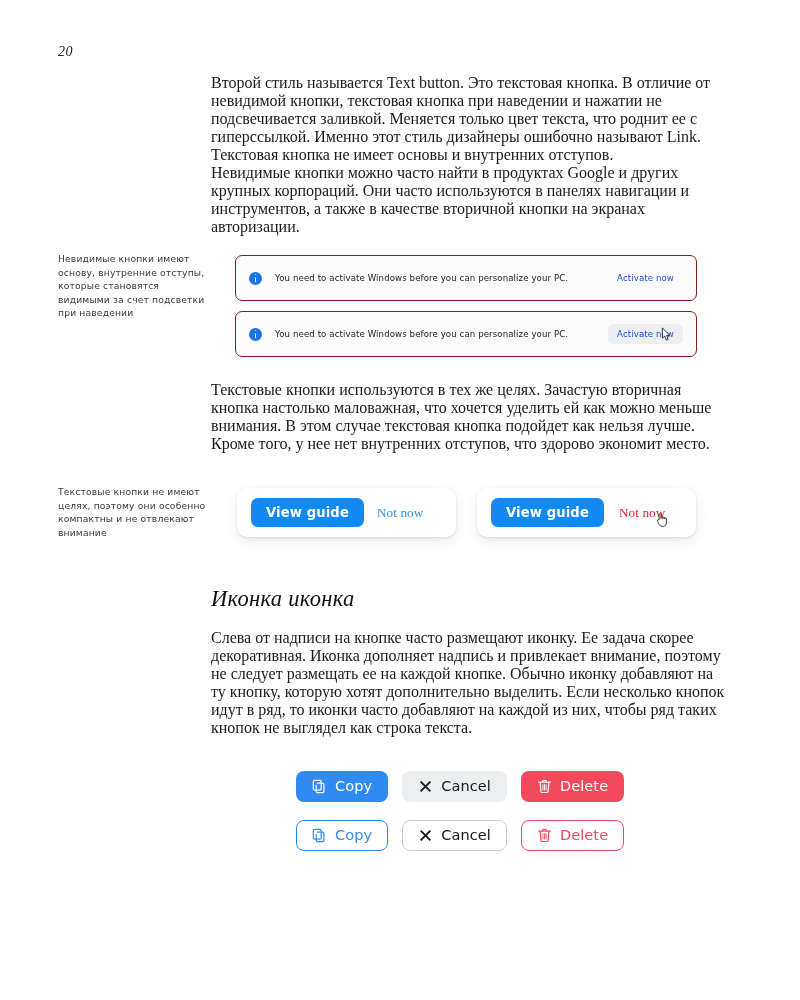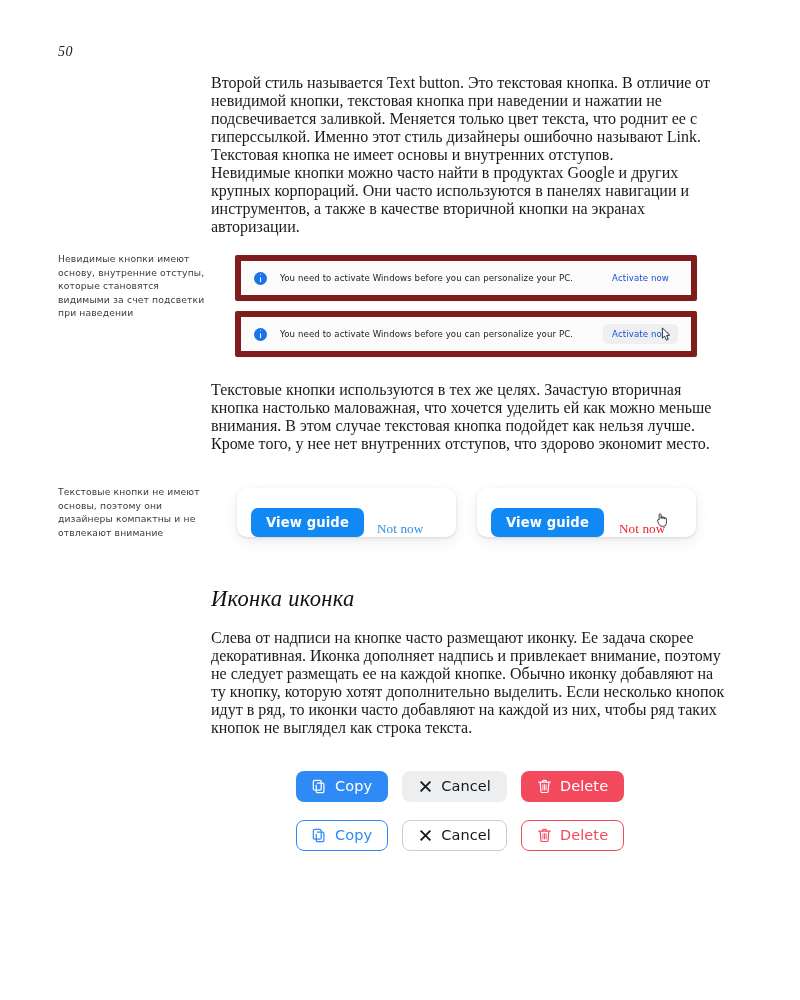--- a/index.html
+++ b/index.html
@@ -56,22 +56,22 @@
     letter-spacing: 0.3px;
   }
 
   
   .notif-bar {
     position: absolute;
     left: 235px;
     width: 462px;
     height: 46px;
     background: #fbfbfb;
-    border: 6px solid #7f1d1d;
-    border-radius: 2px;
+    border: 1px solid #7f1d1d;
+    border-radius: 7px;
     display: flex;
     align-items: center;
     padding: 0 13px 0 13px;
     box-shadow: 0 1px 2px rgba(0,0,0,0.035);
   }
   .nb-1 { top: 255px; }
   .nb-2 { top: 311px; }
 
   .info-icon {
     width: 13px;
@@ -129,21 +129,21 @@
   
   .tb-card {
     position: absolute;
     top: 488px;
     width: 219px;
     height: 49px;
     background: #ffffff;
     border-radius: 10px;
     box-shadow: 0 1px 3px rgba(0,0,0,0.11), 0 5px 14px rgba(0,0,0,0.075);
     display: flex;
-    align-items: flex-end;
+    align-items: center;
     padding-left: 14px;
   }
   .tbc-1 { left: 237px; }
   .tbc-2 { left: 477px; }
 
   .btn-primary {
     background: #1089f5;
     color: #ffffff;
     font-family: "DejaVu Sans", sans-serif;
     font-weight: bold;
@@ -198,21 +198,21 @@
   
   .ibtn.out-blue  { background: #ffffff; color: #2f8af5; border-color: #2f8af5; }
   .ibtn.out-gray  { background: #ffffff; color: #15171a; border-color: #c9ced4; }
   .ibtn.out-red   { background: #ffffff; color: #f2495d; border-color: #f2495d; }
 </style>
 </head>
 <body>
 
 <div class="page">
 
-  <div class="page-number">50</div>
+  <div class="page-number">20</div>
 
   <div class="para-block pb-1">
     <p>Второй стиль называется Text button. Это текстовая кнопка. В отличие от невидимой кнопки, текстовая кнопка при наведении и нажатии не подсвечивается заливкой. Меняется только цвет текста, что роднит ее с гиперссылкой. Именно этот стиль дизайнеры ошибочно называют Link. Текстовая кнопка не имеет основы и внутренних отступов.</p>
     <p>Невидимые кнопки можно часто найти в продуктах Google и других крупных корпораций. Они часто используются в панелях навигации и инструментов, а также в качестве вторичной кнопки на экранах авторизации.</p>
   </div>
 
   <div class="margin-note mn-1">Невидимые кнопки имеют основу, внутренние отступы, которые становятся видимыми за счет подсветки при наведении</div>
 
   <div class="notif-bar nb-1">
     <span class="info-icon"></span>
@@ -228,21 +228,21 @@
   <div class="cursor" style="left:659px; top:327px;">
     <svg viewBox="0 0 20 22">
       <path d="M4.5 1 L4.5 14.5 L7.6 11.8 L9.8 17.2 L12.3 16.1 L10.2 10.9 L14.3 10.6 Z" fill="#ffffff" stroke="#1d1d1d" stroke-width="1.2" stroke-linejoin="round"></path>
     </svg>
   </div>
 
   <div class="para-block pb-2">
     <p>Текстовые кнопки используются в тех же целях. Зачастую вторичная кнопка настолько маловажная, что хочется уделить ей как можно меньше внимания. В этом случае текстовая кнопка подойдет как нельзя лучше. Кроме того, у нее нет внутренних отступов, что здорово экономит место.</p>
   </div>
 
-  <div class="margin-note mn-2">Текстовые кнопки не имеют основы, поэтому они дизайнеры компактны и не отвлекают внимание</div>
+  <div class="margin-note mn-2">Текстовые кнопки не имеют целях, поэтому они особенно компактны и не отвлекают внимание</div>
 
   <div class="tb-card tbc-1">
     <button class="btn-primary">View guide</button>
     <span class="btn-text">Not now</span>
   </div>
 
   <div class="tb-card tbc-2">
     <button class="btn-primary">View guide</button>
     <span class="btn-text hovered">Not now</span>
   </div>

